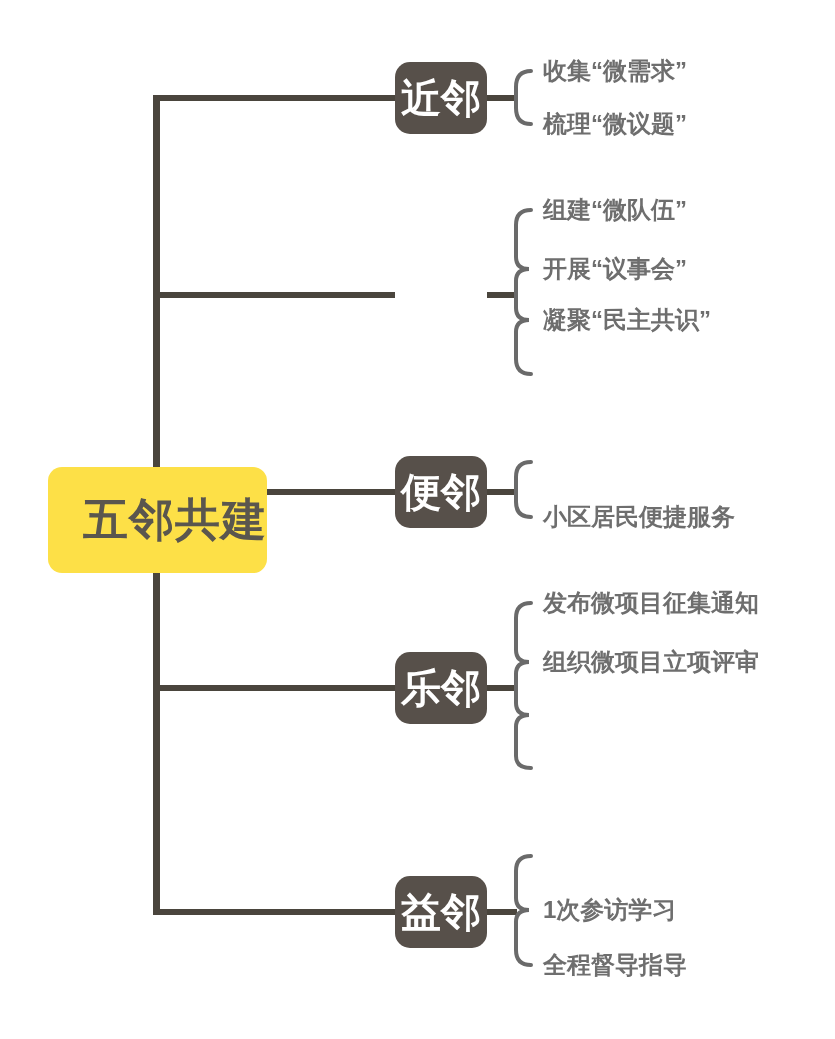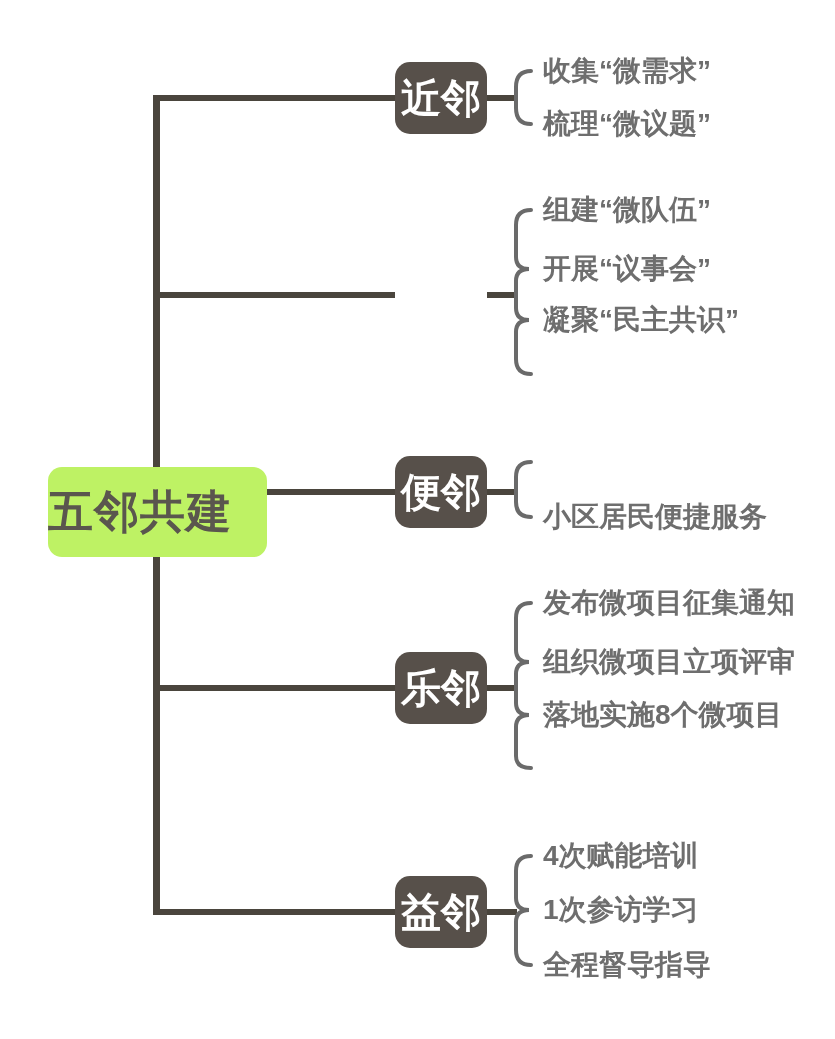--- a/index.html
+++ b/index.html
@@ -33,26 +33,26 @@
   .stub {
     height: 6px;
     left: 487px;
     width: 30px;
   }
   .root-box {
     position: absolute;
     left: 48px;
     top: 467px;
     width: 219px;
-    height: 90px;
-    background: #bef264;
+    height: 106px;
+    background: #fde047;
     border-radius: 14px;
     display: flex;
     align-items: center;
-    justify-content: flex-start;
+    justify-content: flex-end;
     z-index: 3;
   }
   .root-box .root-label {
     font-size: 45px;
     font-weight: bold;
     color: #5a564e;
     letter-spacing: 1px;
     white-space: nowrap;
   }
   .node {
@@ -71,21 +71,21 @@
     font-size: 40px;
     font-weight: bold;
     color: #ffffff;
     white-space: nowrap;
   }
   .leaf {
     position: absolute;
     left: 543px;
     height: 36px;
     line-height: 36px;
-    font-size: 28px;
+    font-size: 24px;
     font-weight: bold;
     color: #6e6e6e;
     white-space: nowrap;
   }
   .braces {
     position: absolute;
     left: 0;
     top: 0;
     pointer-events: none;
     z-index: 2;
@@ -140,19 +140,17 @@
   <div class="leaf" style="top:106px">梳理“微议题”</div>
 
   <div class="leaf" style="top:192px">组建“微队伍”</div>
   <div class="leaf" style="top:251px">开展“议事会”</div>
   <div class="leaf" style="top:302px">凝聚“民主共识”</div>
 
   <div class="leaf" style="top:499px">小区居民便捷服务</div>
 
   <div class="leaf" style="top:585px">发布微项目征集通知</div>
   <div class="leaf" style="top:644px">组织微项目立项评审</div>
-  <div class="leaf" style="top:697px">落地实施8个微项目</div>
 
-  <div class="leaf" style="top:838px">4次赋能培训</div>
   <div class="leaf" style="top:892px">1次参访学习</div>
   <div class="leaf" style="top:947px">全程督导指导</div>
 
 </div>
 
 </body></html>

